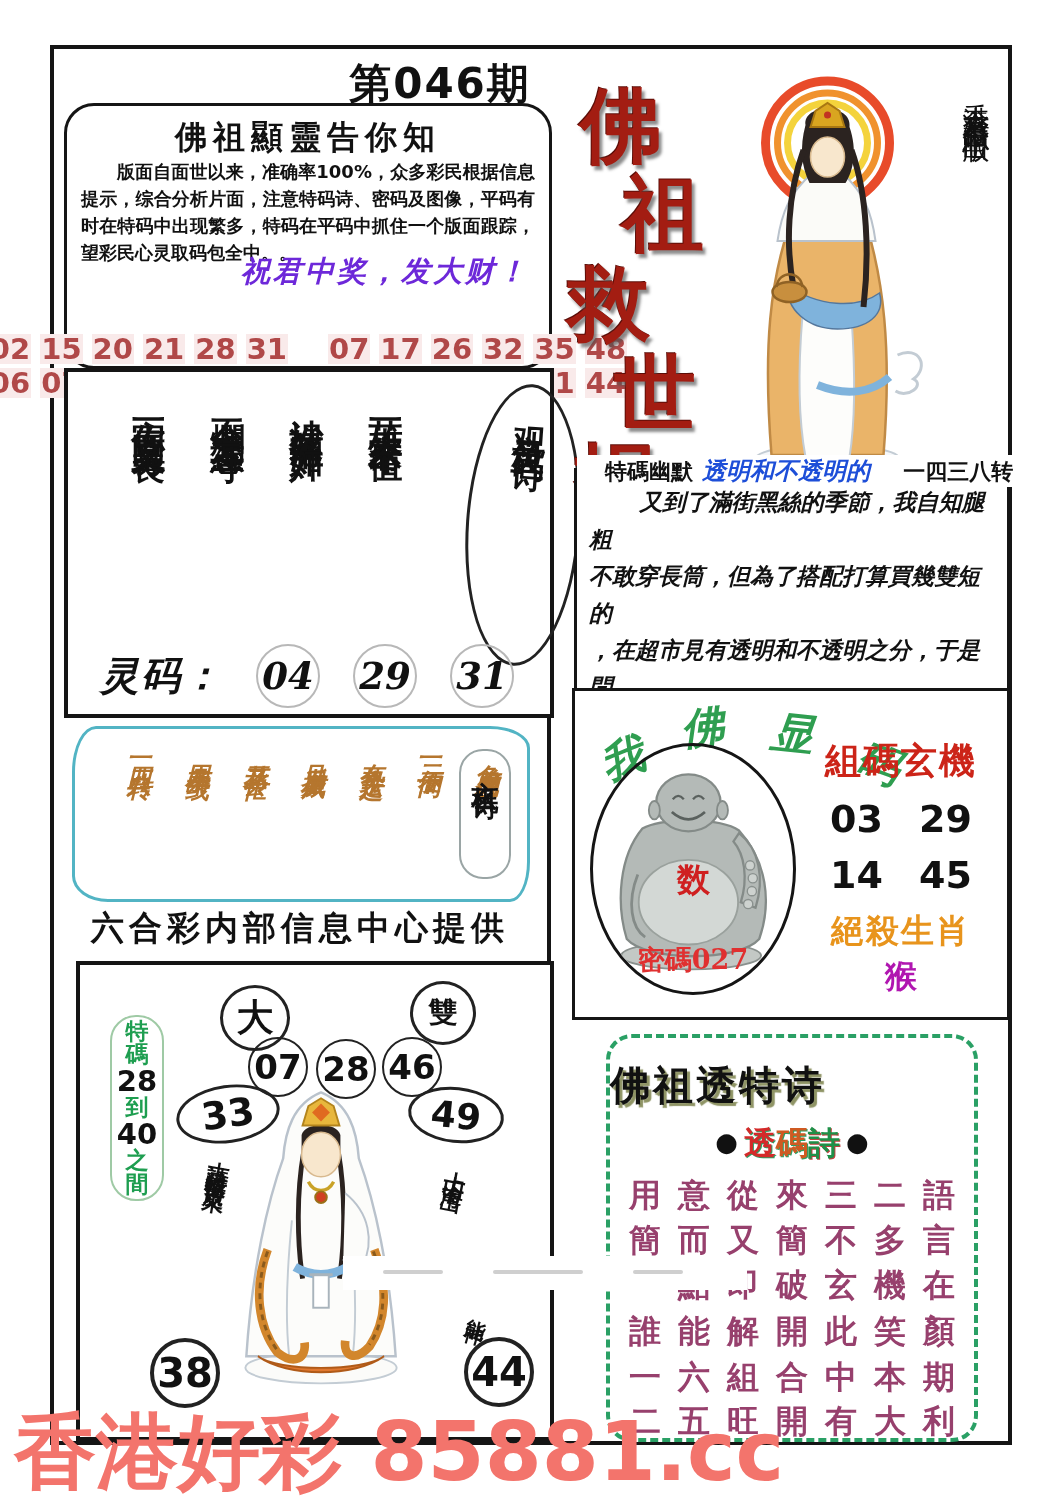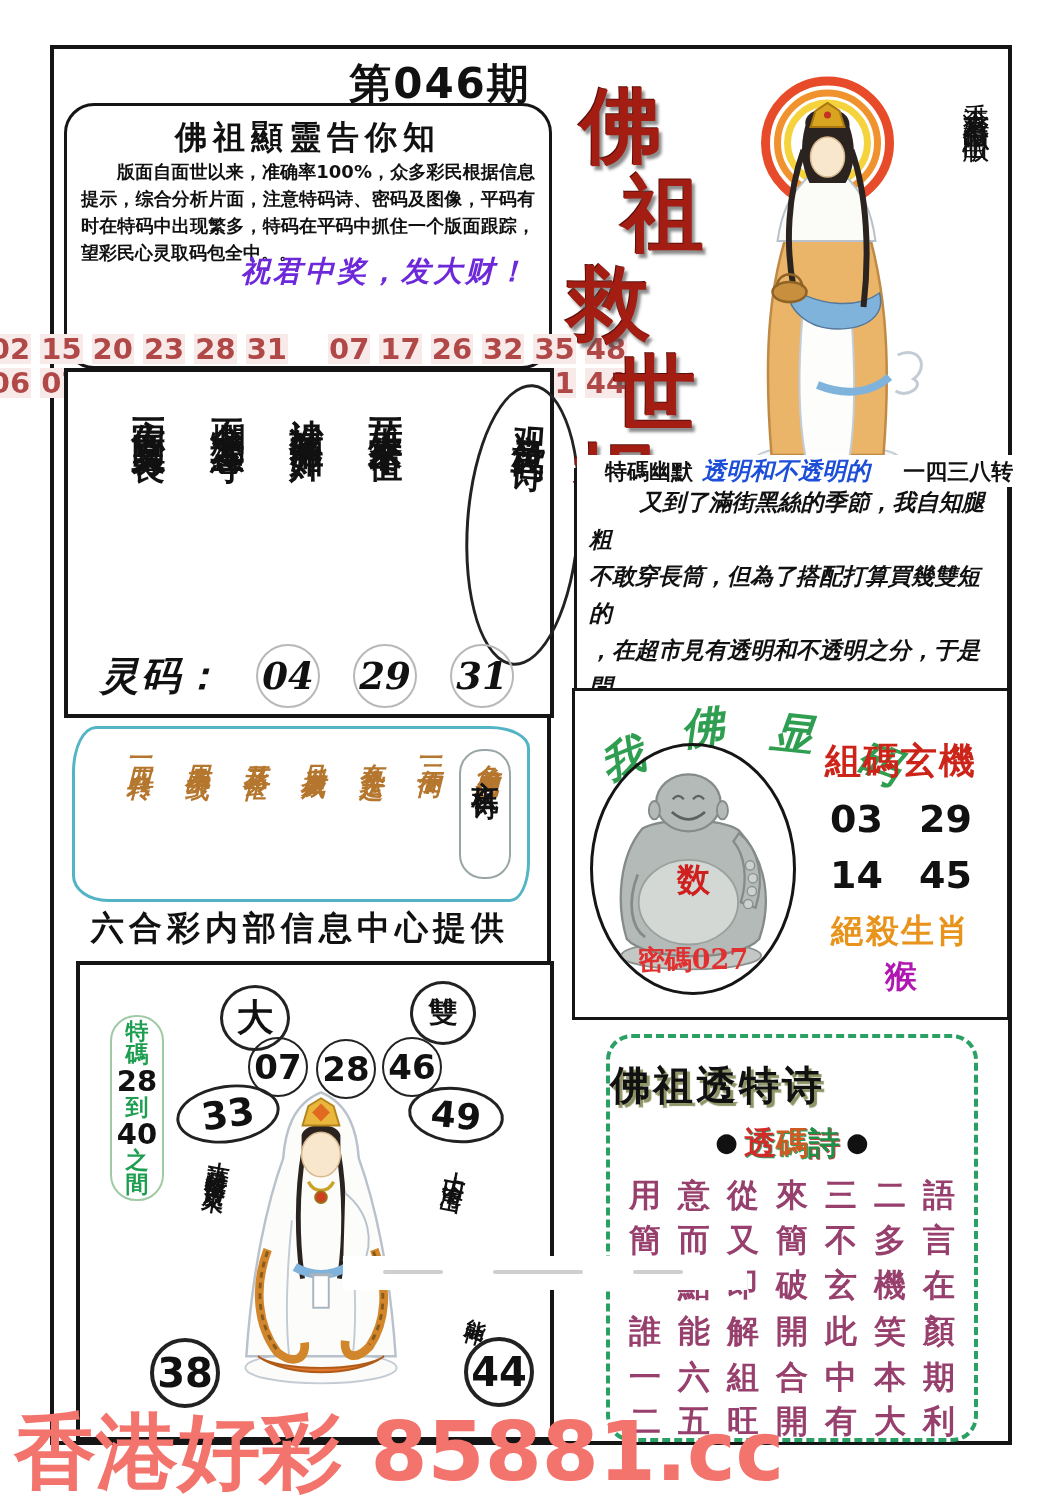--- a/index.html
+++ b/index.html
@@ -129,21 +129,21 @@
 
   <div class="abs box1">
     <div class="b1-title">佛祖顯靈告你知</div>
     <div class="b1-body">版面自面世以来，准确率100%，众多彩民根据信息提示，综合分析片面，注意特码诗、密码及图像，平码有时在特码中出现繁多，特码在平码中抓住一个版面跟踪，望彩民心灵取码包全中。。</div>
     <div class="b1-wish">祝君中奖，发大财！</div>
     <div class="b1-nums r1">
       <div class="numgrp">
         <span>02</span>
         <span>15</span>
         <span>20</span>
-        <span>23</span>
+        <span>21</span>
         <span>28</span>
         <span>31</span>
       </div>
       <div class="numgrp">
         <span>07</span>
         <span>17</span>
         <span>26</span>
         <span>32</span>
         <span>35</span>
         <span>48</span>

